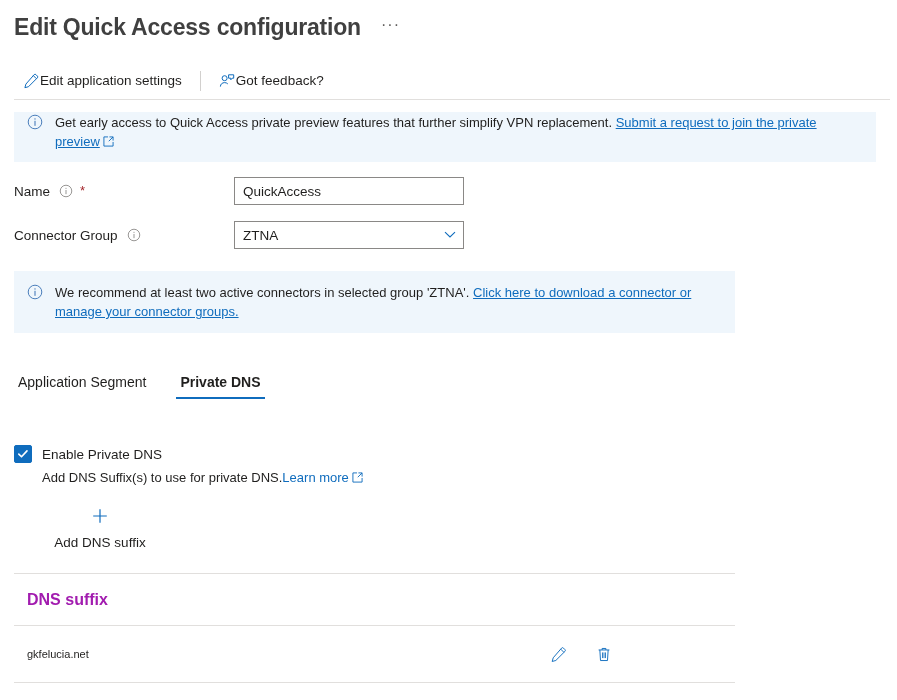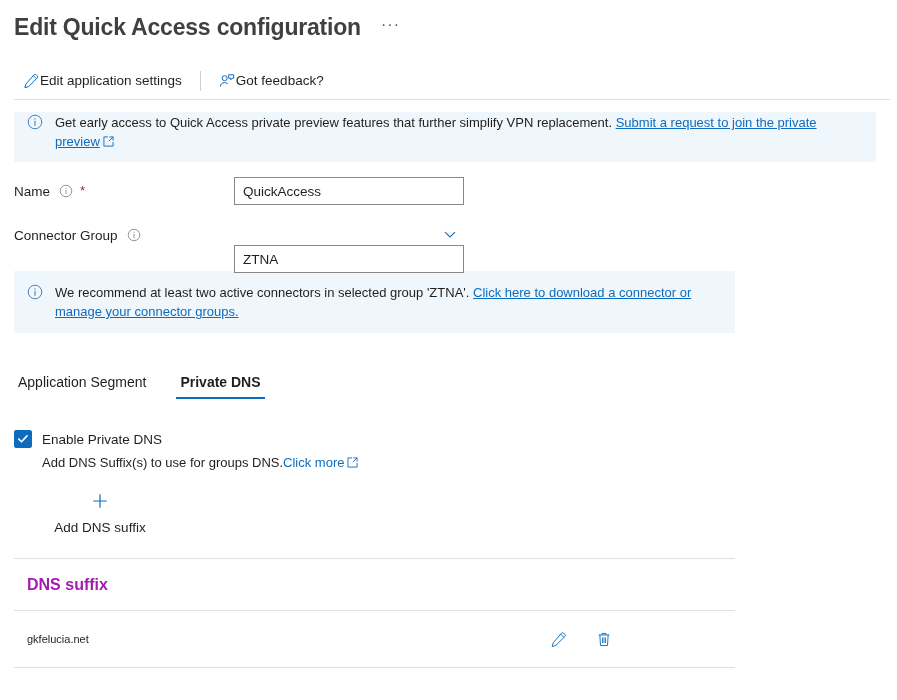--- a/index.html
+++ b/index.html
@@ -136,21 +136,20 @@
     border: 1px solid #8a8886;
     background: #fff;
     font-family: inherit;
     font-size: 13.5px;
     color: #201f1e;
     padding: 0 26px 0 8px;
     appearance: none;
     -webkit-appearance: none;
     outline: none;
     cursor: pointer;
-    margin-top: 24px;
   }
   .select-chevron {
     position: absolute;
     right: 8px;
     top: 9px;
     pointer-events: none;
   }
 
   
   .tabs {
@@ -171,21 +170,21 @@
   .tab.active { font-weight: 600; }
   .tab.active::after {
     content: "";
     position: absolute;
     left: 0; right: 0; bottom: 0;
     height: 2px;
     background: #0f6cbd;
   }
 
   
-  .dns-panel { margin-left: 14px; margin-top: 31px; }
+  .dns-panel { margin-left: 14px; margin-top: 46px; }
   .check-row {
     display: flex;
     align-items: center;
     gap: 10px;
   }
   .checkbox {
     width: 18px; height: 18px;
     background: #0f6cbd;
     border: 1px solid #0f6cbd;
     border-radius: 2px;
@@ -377,21 +376,21 @@
       <span>
         <svg class="icon-svg" width="12" height="12" viewBox="0 0 12 12" fill="none">
           <path d="M1.8 6.1L4.5 8.8 10 2.9" stroke="#ffffff" stroke-width="1.6" fill="none" stroke-linecap="round" stroke-linejoin="round"></path>
         </svg>
       </span>
     </span>
     <span class="check-label">Enable Private DNS</span>
   </div>
 
   <div class="sub-desc">
-    <span>Add DNS Suffix(s) to use for groups DNS.</span><span class="learn-link">Click more</span><span class="ext-ico"><svg class="icon-svg" width="11" height="11" viewBox="0 0 12 12" fill="none">
+    <span>Add DNS Suffix(s) to use for private DNS.</span><span class="learn-link">Learn more</span><span class="ext-ico"><svg class="icon-svg" width="11" height="11" viewBox="0 0 12 12" fill="none">
           <path d="M1 1h4.5M1 1v10h10V6.5" stroke="#0f6cbd" stroke-width="1"></path>
           <path d="M7 1h4v4M11 1L6.3 5.7" stroke="#0f6cbd" stroke-width="1"></path>
         </svg></span>
   </div>
 
   <div class="add-row">
     <span>
       <svg class="icon-svg" width="18" height="18" viewBox="0 0 18 18" fill="none">
         <path d="M9 2.2v13.6M2.2 9h13.6" stroke="#0f6cbd" stroke-width="1.2"></path>
       </svg>

